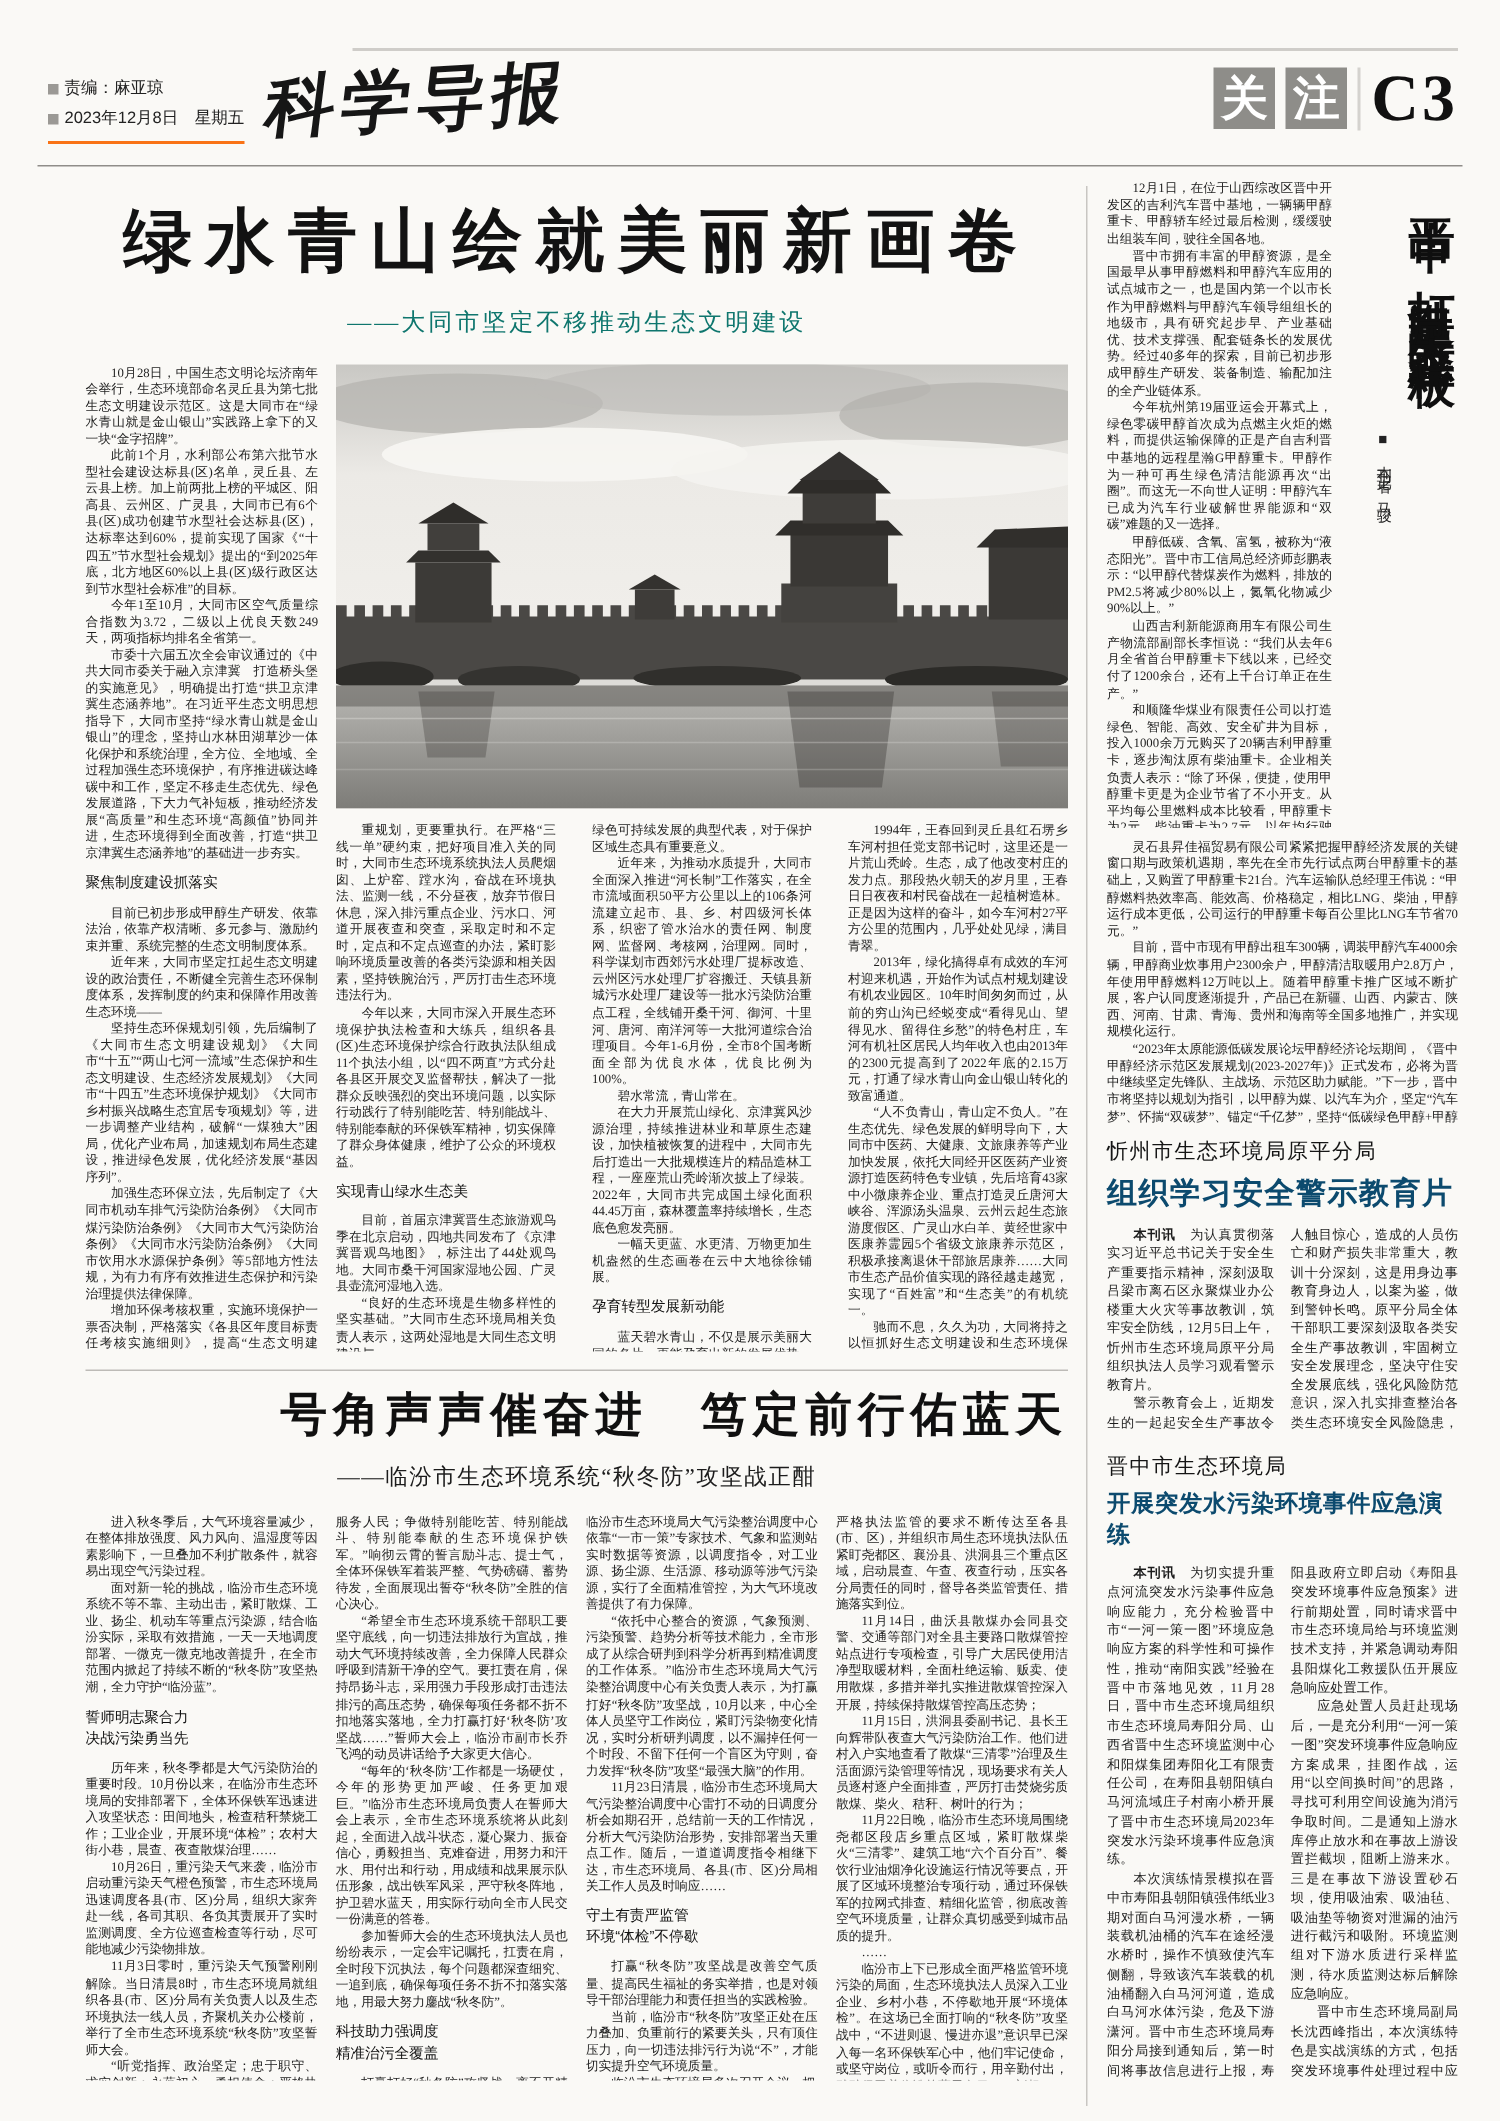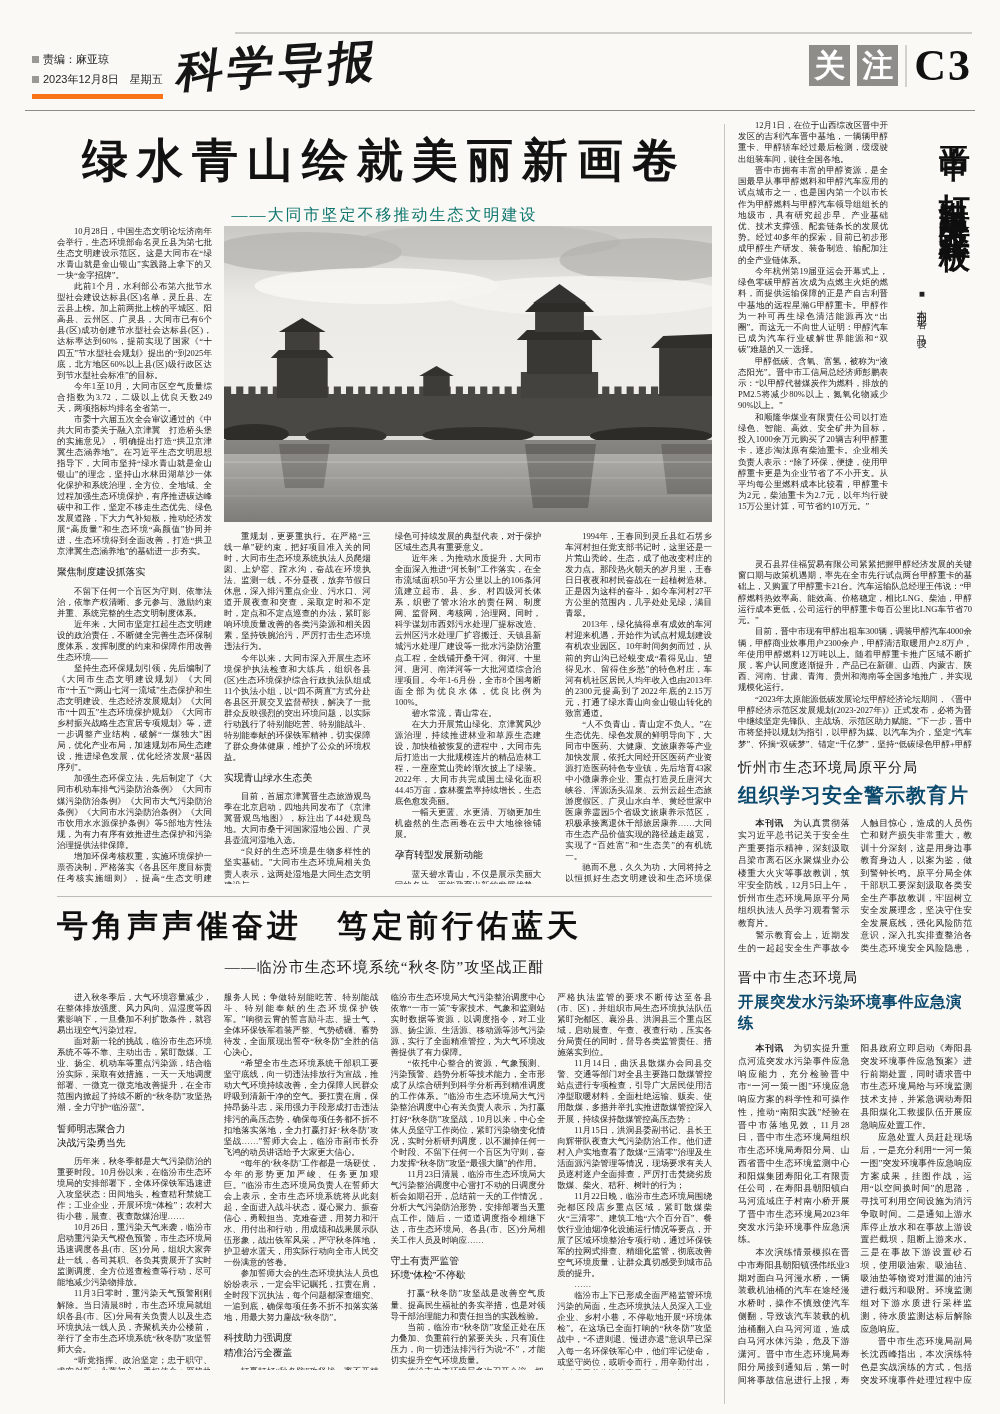--- a/index.html
+++ b/index.html
@@ -3,21 +3,21 @@
 <meta charset="utf-8">
 <style>
   html,body{margin:0;padding:0;}
   body{width:1000px;height:1414px;background:#e9e7e3;font-family:"Liberation Serif","DejaVu Serif",serif;color:#1c1c1c;}
   .page{position:relative;width:1000px;height:1414px;background:#faf9f6;overflow:hidden;}
 
   
   .hdr{position:absolute;top:40px;left:30px;right:28px;height:64px;}
   .hdr-topline{position:absolute;left:205px;right:0;top:-8px;height:2px;background:#cfcdc9;}
   .hdr-left{position:absolute;left:2px;top:10px;font-size:11px;line-height:1.8;color:#222;
-            font-family:"Liberation Sans",sans-serif;border-bottom:5px solid #f97316;padding-bottom:4px;}
+            font-family:"Liberation Sans",sans-serif;border-bottom:2px solid #f97316;padding-bottom:4px;}
   .hdr-left .row{display:flex;align-items:center;gap:4px;}
   .sq{display:inline-block;width:7px;height:7px;background:#9b9995;}
   .masthead{position:absolute;left:148px;top:-4px;font-size:46px;font-weight:bold;letter-spacing:4px;
             transform:skewX(-10deg) rotate(-3deg);font-family:"DejaVu Serif",serif;color:#161616;}
   .hdr-right{position:absolute;right:0;top:0;display:flex;align-items:center;gap:7px;}
   .tag-box{width:41px;height:41px;background:#8e8d89;color:#fff;display:flex;align-items:center;justify-content:center;
            font-size:31px;font-weight:bold;font-family:"Liberation Sans",sans-serif;}
   .vsep{width:2px;height:42px;background:#d4d2ce;}
   .pagenum{font-size:44px;font-weight:bold;letter-spacing:2px;color:#111;}
   .hdr-rule{position:absolute;top:110px;left:25px;right:25px;height:1px;background:#8f8d89;}
@@ -25,38 +25,38 @@
   
   .content{position:absolute;top:120px;left:57px;right:28px;bottom:8px;}
   .left-main{position:absolute;left:0;top:0;width:655px;}
   .v-rule{position:absolute;left:667px;top:4px;bottom:2px;width:1px;background:#c8c6c2;}
   .right-rail{position:absolute;left:681px;right:0;top:0;bottom:0;}
 
   
   .main-headline{margin-top:10px;text-align:center;font-size:46px;font-weight:900;letter-spacing:9px;
                  font-family:"Liberation Sans",sans-serif;color:#121212;}
   .main-subtitle{text-align:center;font-size:16px;margin-top:13px;letter-spacing:2px;color:#0f766e;}
-  .main-body{margin-top:0;display:flex;gap:12px;height:658px;}
+  .main-body{margin-top:17px;display:flex;gap:12px;height:658px;}
   .col{width:155px;flex:0 0 155px;font-size:8.5px;line-height:1.3;text-align:justify;overflow:hidden;color:#1d1d1d;}
   .col-1{height:658px;}
   .main-right{flex:1;display:flex;flex-direction:column;min-width:0;}
   .photo{height:296px;margin-bottom:9px;background:#dddcd8;}
   .photo svg{display:block;width:100%;height:100%;}
   .cols-row{display:flex;gap:24px;flex:1;overflow:hidden;}
   .cols-row .col{flex:1 1 0;width:auto;}
   .para{margin:0;text-indent:2em;}
   .para.cont{text-indent:0;}
   .sub-head{font-weight:normal;font-size:9.8px;margin:8px 0 6px;white-space:pre-line;
             font-family:"Liberation Sans",sans-serif;line-height:1.45;color:#111;}
   .byline{text-align:right;font-weight:bold;margin:6px 10px 0 0;text-indent:0;}
 
   .divider-h{height:1px;background:#bdbbb7;margin:12px 0 6px;}
 
   
-  .b-headline{text-align:left;font-size:31px;font-weight:bold;letter-spacing:4px;margin-top:8px;color:#101010;}
+  .b-headline{text-align:right;font-size:31px;font-weight:bold;letter-spacing:4px;margin-top:8px;color:#101010;}
   .b-subtitle{text-align:center;font-size:15px;margin-top:11px;letter-spacing:1px;}
   .b-cols{display:flex;gap:12px;margin-top:15px;height:378px;overflow:hidden;justify-content:flex-end;}
   .b-cols .col{flex:1 1 0;width:auto;height:100%;}
 
   
   .r1{display:flex;height:432px;overflow:hidden;}
   .r1-text{width:150px;flex:0 0 150px;font-size:8.5px;line-height:1.32;text-align:justify;overflow:hidden;}
   .r1-titlecol{flex:1;writing-mode:vertical-rl;padding-left:2px;}
   .r1-title{font-size:31px;font-weight:bold;letter-spacing:6px;line-height:1.15;color:#0f0f0f;margin-left:4px;}
   .r1-byline{font-size:10px;margin-top:168px;letter-spacing:3px;color:#222;line-height:2.2;}
@@ -106,21 +106,21 @@
       <div class="main-headline">绿水青山绘就美丽新画卷</div>
       <div class="main-subtitle">——大同市坚定不移推动生态文明建设</div>
 
       <div class="main-body">
         <div class="col col-1">
             <p class="para">10月28日，中国生态文明论坛济南年会举行，生态环境部命名灵丘县为第七批生态文明建设示范区。这是大同市在“绿水青山就是金山银山”实践路上拿下的又一块“金字招牌”。</p>
             <p class="para">此前1个月，水利部公布第六批节水型社会建设达标县(区)名单，灵丘县、左云县上榜。加上前两批上榜的平城区、阳高县、云州区、广灵县，大同市已有6个县(区)成功创建节水型社会达标县(区)，达标率达到60%，提前实现了国家《“十四五”节水型社会规划》提出的“到2025年底，北方地区60%以上县(区)级行政区达到节水型社会标准”的目标。</p>
             <p class="para">今年1至10月，大同市区空气质量综合指数为3.72，二级以上优良天数249天，两项指标均排名全省第一。</p>
             <p class="para">市委十六届五次全会审议通过的《中共大同市委关于融入京津冀　打造桥头堡的实施意见》，明确提出打造“拱卫京津冀生态涵养地”。在习近平生态文明思想指导下，大同市坚持“绿水青山就是金山银山”的理念，坚持山水林田湖草沙一体化保护和系统治理，全方位、全地域、全过程加强生态环境保护，有序推进碳达峰碳中和工作，坚定不移走生态优先、绿色发展道路，下大力气补短板，推动经济发展“高质量”和生态环境“高颜值”协同并进，生态环境得到全面改善，打造“拱卫京津冀生态涵养地”的基础进一步夯实。</p>
             <div class="sub-head">聚焦制度建设抓落实</div>
-            <p class="para">不留下任何一个盲区为守则、依靠法治，依靠产权清晰、多元参与、激励约束并重、系统完整的生态文明制度体系。</p>
+            <p class="para">目前已初步形成甲醇生产研发、依靠法治，依靠产权清晰、多元参与、激励约束并重、系统完整的生态文明制度体系。</p>
             <p class="para">近年来，大同市坚定扛起生态文明建设的政治责任，不断健全完善生态环保制度体系，发挥制度的约束和保障作用改善生态环境——</p>
             <p class="para">坚持生态环保规划引领，先后编制了《大同市生态文明建设规划》《大同市“十五”“两山七河一流域”生态保护和生态文明建设、生态经济发展规划》《大同市“十四五”生态环境保护规划》《大同市乡村振兴战略生态宜居专项规划》等，进一步调整产业结构，破解“一煤独大”困局，优化产业布局，加速规划布局生态建设，推进绿色发展，优化经济发展“基因序列”。</p>
             <p class="para">加强生态环保立法，先后制定了《大同市机动车排气污染防治条例》《大同市煤污染防治条例》《大同市大气污染防治条例》《大同市水污染防治条例》《大同市饮用水水源保护条例》等5部地方性法规，为有力有序有效推进生态保护和污染治理提供法律保障。</p>
             <p class="para">增加环保考核权重，实施环境保护一票否决制，严格落实《各县区年度目标责任考核实施细则》，提高“生态文明建设”指标和节能降耗、污染减排、水污染治理、细颗粒物浓度等4项指标的考核权重。</p>
           </div>
         <div class="main-right">
           <div class="photo">
             <svg viewBox="0 0 480 296" preserveAspectRatio="none">
               <defs>
                 <linearGradient id="sky" x1="0" y1="0" x2="0" y2="1">
@@ -254,20 +254,21 @@
     <div class="v-rule"></div>
 
     <div class="right-rail">
 
       <div class="r1">
         <div class="r1-text">
             <p class="para">12月1日，在位于山西综改区晋中开发区的吉利汽车晋中基地，一辆辆甲醇重卡、甲醇轿车经过最后检测，缓缓驶出组装车间，驶往全国各地。</p>
             <p class="para">晋中市拥有丰富的甲醇资源，是全国最早从事甲醇燃料和甲醇汽车应用的试点城市之一，也是国内第一个以市长作为甲醇燃料与甲醇汽车领导组组长的地级市，具有研究起步早、产业基础优、技术支撑强、配套链条长的发展优势。经过40多年的探索，目前已初步形成甲醇生产研发、装备制造、输配加注的全产业链体系。</p>
             <p class="para">今年杭州第19届亚运会开幕式上，绿色零碳甲醇首次成为点燃主火炬的燃料，而提供运输保障的正是产自吉利晋中基地的远程星瀚G甲醇重卡。甲醇作为一种可再生绿色清洁能源再次“出圈”。而这无一不向世人证明：甲醇汽车已成为汽车行业破解世界能源和“双碳”难题的又一选择。</p>
             <p class="para">甲醇低碳、含氧、富氢，被称为“液态阳光”。晋中市工信局总经济师彭鹏表示：“以甲醇代替煤炭作为燃料，排放的PM2.5将减少80%以上，氮氧化物减少90%以上。”</p>
+            <p class="para">山西吉利新能源商用车有限公司生产物流部副部长李恒说：“我们从去年6月全省首台甲醇重卡下线以来，已经交付了1200余台，还有上千台订单正在生产。”</p>
             <p class="para">和顺隆华煤业有限责任公司以打造绿色、智能、高效、安全矿井为目标，投入1000余万元购买了20辆吉利甲醇重卡，逐步淘汰原有柴油重卡。企业相关负责人表示：“除了环保，便捷，使用甲醇重卡更是为企业节省了不小开支。从平均每公里燃料成本比较看，甲醇重卡为2元，柴油重卡为2.7元，以年均行驶15万公里计算，可节省约10万元。”</p>
           </div>
         <div class="r1-titlecol">
           <div class="r1-title">晋中：打造甲醇生态『样板』</div>
           <div class="r1-byline">■本刊记者　马骏</div>
         </div>
       </div>
       <div class="r1-wide">
           <p class="para">灵石县昇佳福贸易有限公司紧紧把握甲醇经济发展的关键窗口期与政策机遇期，率先在全市先行试点两台甲醇重卡的基础上，又购置了甲醇重卡21台。汽车运输队总经理王伟说：“甲醇燃料热效率高、能效高、价格稳定，相比LNG、柴油，甲醇运行成本更低，公司运行的甲醇重卡每百公里比LNG车节省70元。”</p>
           <p class="para">目前，晋中市现有甲醇出租车300辆，调装甲醇汽车4000余辆，甲醇商业炊事用户2300余户，甲醇清洁取暖用户2.8万户，年使用甲醇燃料12万吨以上。随着甲醇重卡推广区域不断扩展，客户认同度逐渐提升，产品已在新疆、山西、内蒙古、陕西、河南、甘肃、青海、贵州和海南等全国多地推广，并实现规模化运行。</p>

